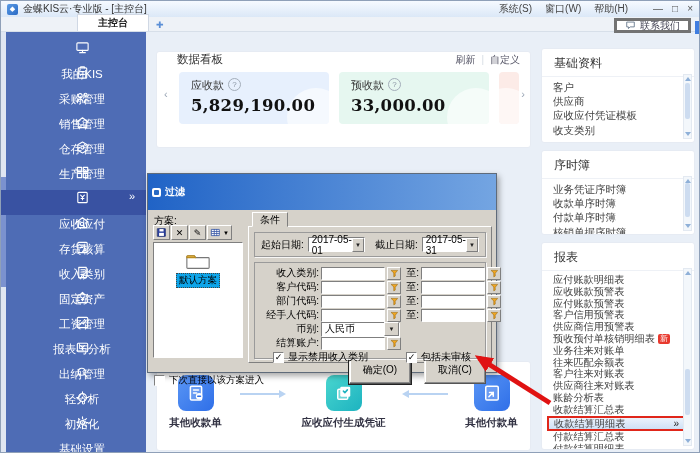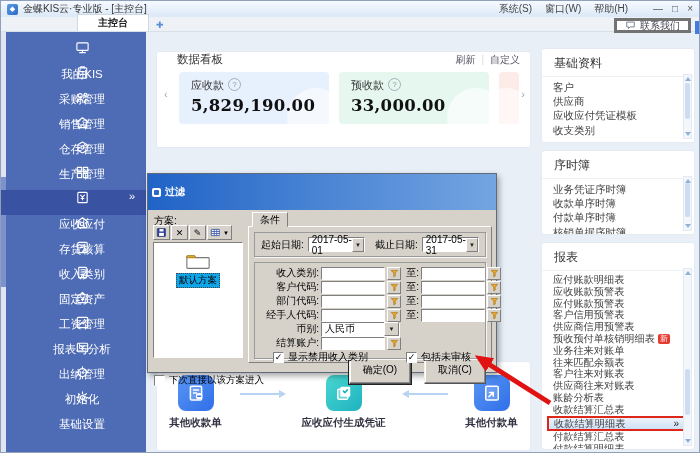--- a/index.html
+++ b/index.html
@@ -294,20 +294,29 @@
               <svg viewBox="0 0 16 16" fill="none" stroke="currentColor" stroke-width="1.2" stroke-linecap="round" stroke-linejoin="round">
                 <rect x="2.5" y="3.5" width="11" height="9" rx="1"></rect>
                 <path d="M6 6l2 2 2-2M8 8v2.5M6.5 9.3h3"></path>
               </svg>
             </span>
             <span>出纳管理</span>
           </div>
           <div class="sitem">
             <span style="display:inline-flex;">
               <svg viewBox="0 0 16 16" fill="none" stroke="currentColor" stroke-width="1.2" stroke-linecap="round" stroke-linejoin="round">
+                <circle cx="7.2" cy="7.2" r="3.7"></circle>
+                <path d="M10 10l3 3"></path>
+              </svg>
+            </span>
+            <span>轻分析</span>
+          </div>
+          <div class="sitem">
+            <span style="display:inline-flex;">
+              <svg viewBox="0 0 16 16" fill="none" stroke="currentColor" stroke-width="1.2" stroke-linecap="round" stroke-linejoin="round">
                 <circle cx="8" cy="8" r="4.2"></circle>
                 <circle cx="8" cy="8" r="1" fill="currentColor" stroke="none"></circle>
                 <path d="M8 1.8v2M8 12.2v2M1.8 8h2M12.2 8h2"></path>
               </svg>
             </span>
             <span>初始化</span>
           </div>
           <div class="sitem">
             <span style="display:inline-flex;">
               <svg viewBox="0 0 16 16" fill="none" stroke="currentColor" stroke-width="1.2" stroke-linecap="round" stroke-linejoin="round">

